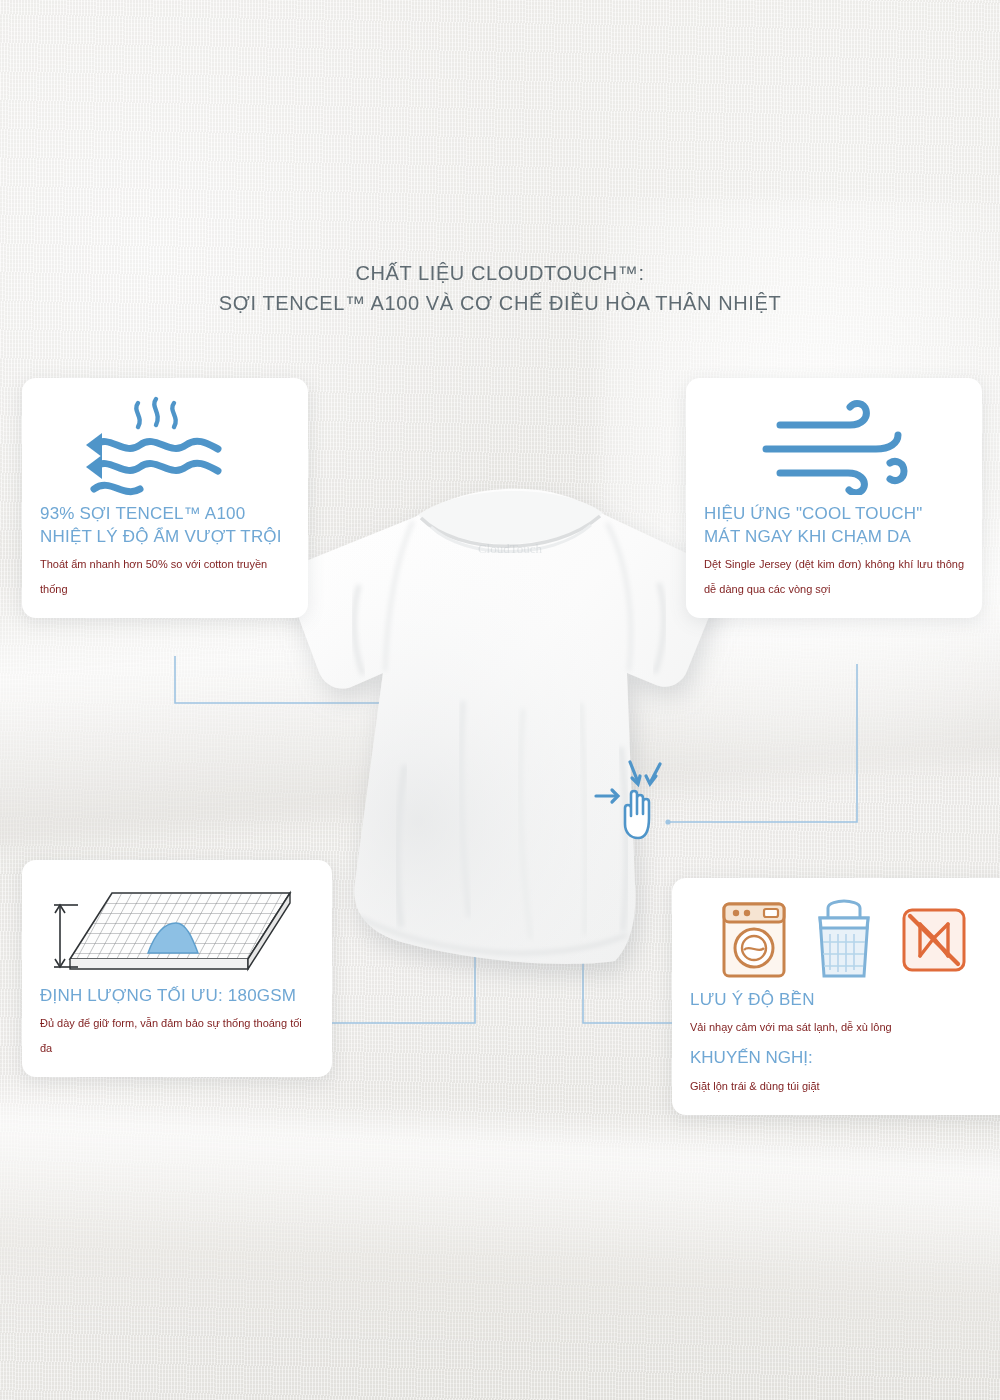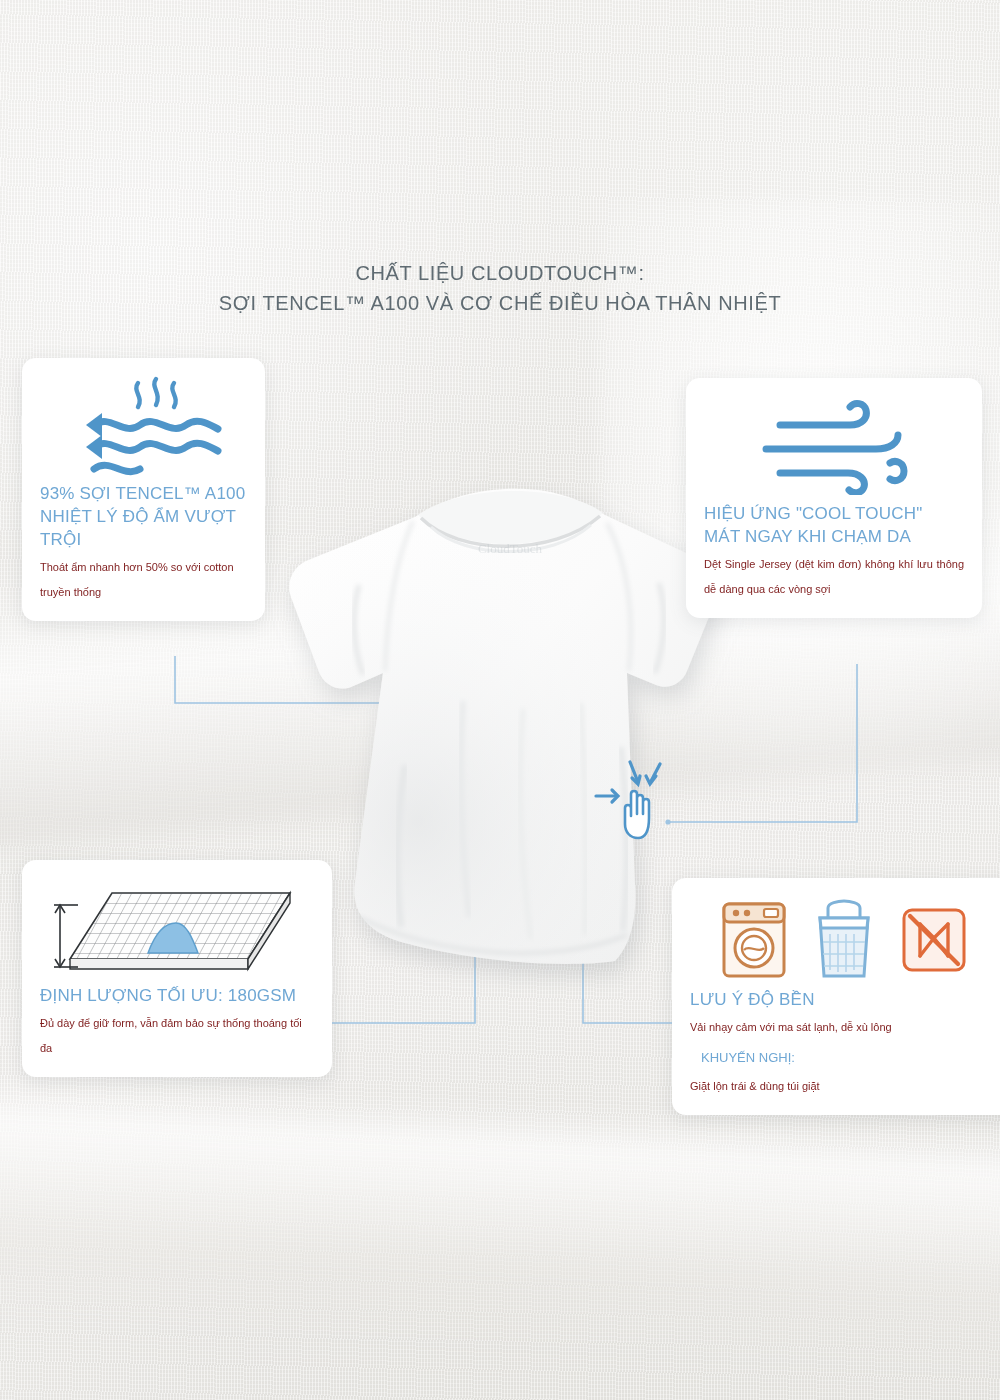--- a/index.html
+++ b/index.html
@@ -114,37 +114,37 @@
 
   .icon-row {
     display: flex;
     align-items: center;
     justify-content: center;
     height: 110px;
   }
   .icon-row.left { justify-content: flex-start; padding-left: 36px; }
 
   
-  #card-moisture { left: 22px;  top: 358px;  width: 243px; }
+  #card-moisture { left: 22px;  top: 378px;  width: 286px; }
   #card-cool     { left: 686px; top: 378px;  width: 296px; }
   #card-gsm      { left: 22px;  top: 860px;  width: 310px; }
   #card-care     { left: 672px; top: 878px;  width: 344px; }
 
   .care-icons {
     display: flex;
     gap: 16px;
     align-items: center;
     justify-content: center;
     height: 96px;
   }
   .sub-head {
     color: #6fa7d4;
-    font-size: 13px;
+    font-size: 17px;
     line-height: 24px;
-    margin: 6px 0 0 11px;
+    margin: 6px 0 0 0;
   }
   .gsm-icon {
     height: 110px;
     display: flex;
     align-items: center;
     justify-content: center;
   }
 </style>
 </head>
 <body>

